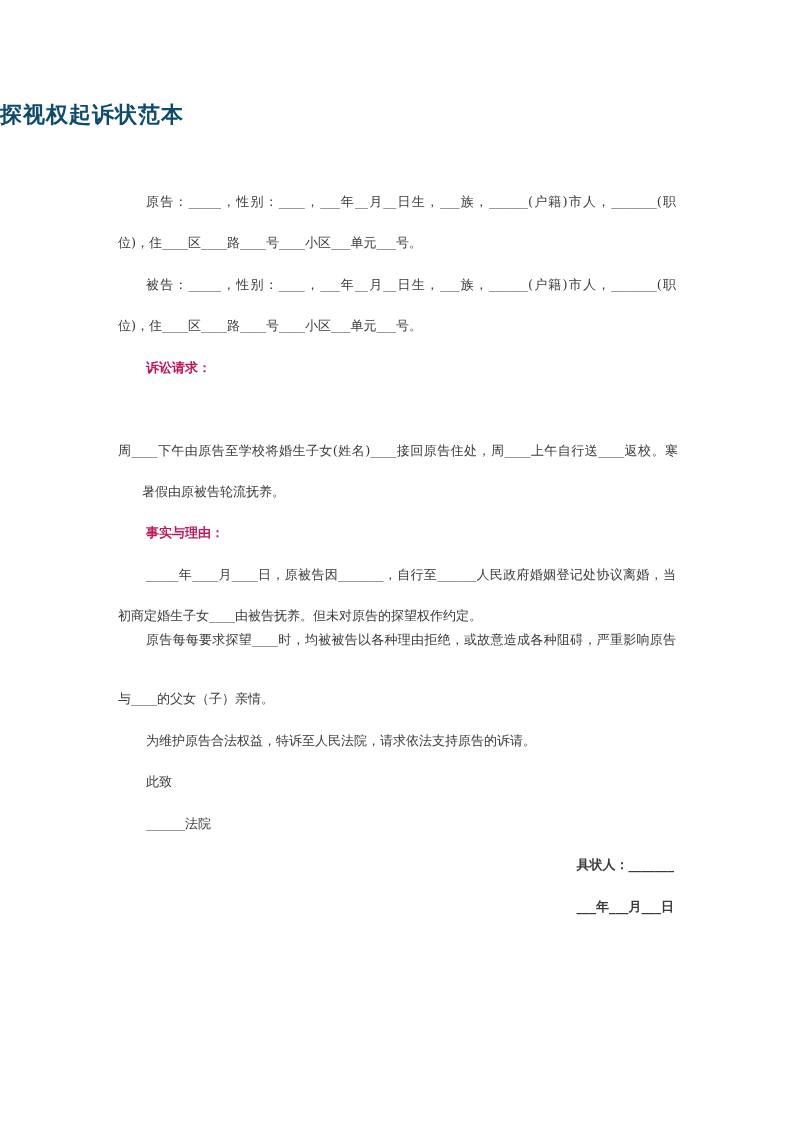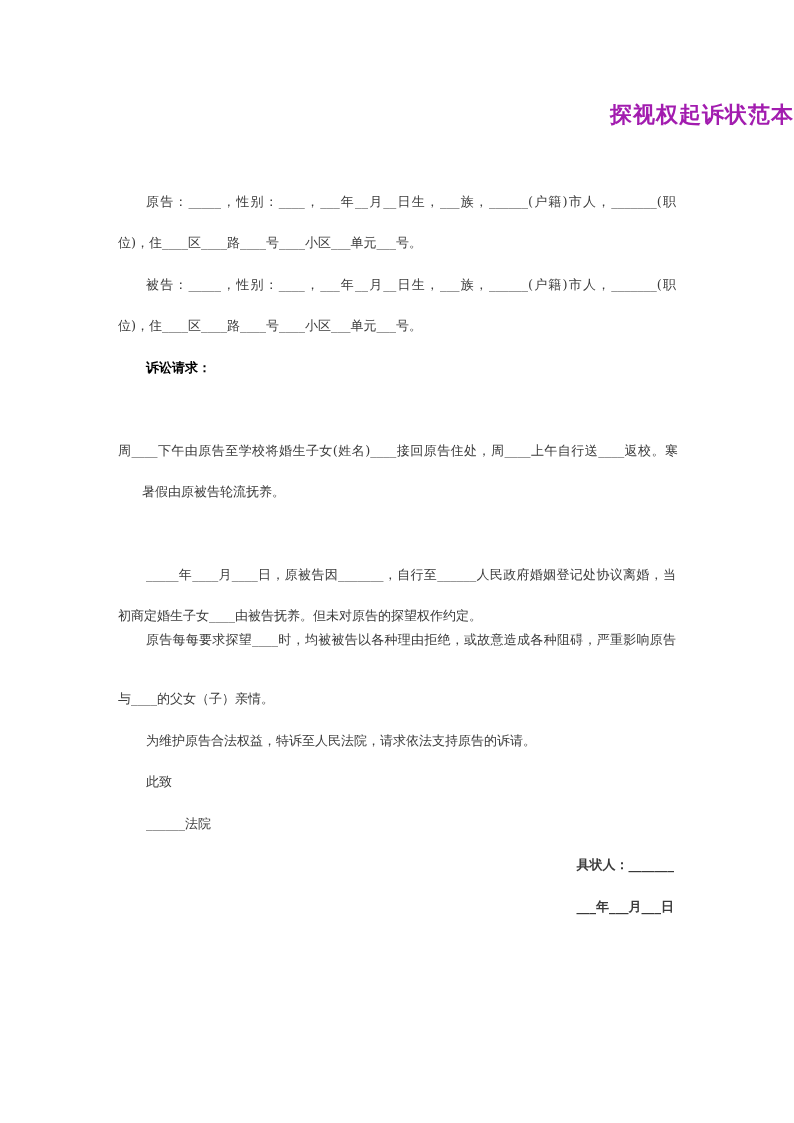--- a/index.html
+++ b/index.html
@@ -18,43 +18,43 @@
     .page {
       position: absolute;
       left: 0; top: 0;
       width: 794px; height: 1123px;
       background: #ffffff;
     }
     .title {
       position: absolute;
       left: 0; width: 794px;
       top: 100px;
-      text-align: right;
+      text-align: left;
       font-size: 22px;
       font-weight: bold;
-      color: #a21caf;
+      color: #0c4a6e;
       letter-spacing: 1px;
     }
     .line {
       position: absolute;
       left: 118px;
       width: 560px;
       font-size: 13px;
       line-height: 16px;
       white-space: nowrap;
       color: #3a3a3a;
     }
     .indent { left: 146px; width: 530px; }
     .justify {
       text-align: justify;
       text-align-last: justify;
     }
     .heading {
       font-weight: bold;
-      color: #000000;
+      color: #be185d;
     }
     .right {
       left: auto;
       right: 120px;
       width: auto;
       text-align: center;
       font-weight: bold;
     }
   </style>
 </head>
@@ -67,20 +67,21 @@
   <div class="line indent justify" style="top:194px;">原告：_____，性别：____，___年__月__日生，___族，______(户籍)市人，_______(职</div>
   <div class="line justify" style="top:235px; text-align-last:left;">位)，住____区____路____号____小区___单元___号。</div>
 
   <div class="line indent justify" style="top:277px;">被告：_____，性别：____，___年__月__日生，___族，______(户籍)市人，_______(职</div>
   <div class="line" style="top:318px;">位)，住____区____路____号____小区___单元___号。</div>
 
   <div class="line indent heading" style="top:360px;">诉讼请求：</div>
   <div class="line justify" style="top:443px;">周____下午由原告至学校将婚生子女(姓名)____接回原告住处，周____上午自行送____返校。寒</div>
   <div class="line" style="top:484px;margin-left:24px;">暑假由原被告轮流抚养。</div>
 
+  <div class="line indent heading" style="top:525px;">事实与理由：</div>
   <div class="line indent justify" style="top:567px;">_____年____月____日，原被告因_______，自行至______人民政府婚姻登记处协议离婚，当</div>
   <div class="line" style="top:608px;">初商定婚生子女____由被告抚养。但未对原告的探望权作约定。</div>
   <div class="line indent justify" style="top:632px;">原告每每要求探望____时，均被被告以各种理由拒绝，或故意造成各种阻碍，严重影响原告</div>
   <div class="line" style="top:691px;">与____的父女（子）亲情。</div>
   <div class="line indent" style="top:733px;">为维护原告合法权益，特诉至人民法院，请求依法支持原告的诉请。</div>
 
   <div class="line indent" style="top:774px;">此致</div>
   <div class="line indent" style="top:816px;">______法院</div>
   <div class="line right" style="top:857px;">具状人：_______</div>
   <div class="line right" style="top:899px;">___年___月___日</div>

